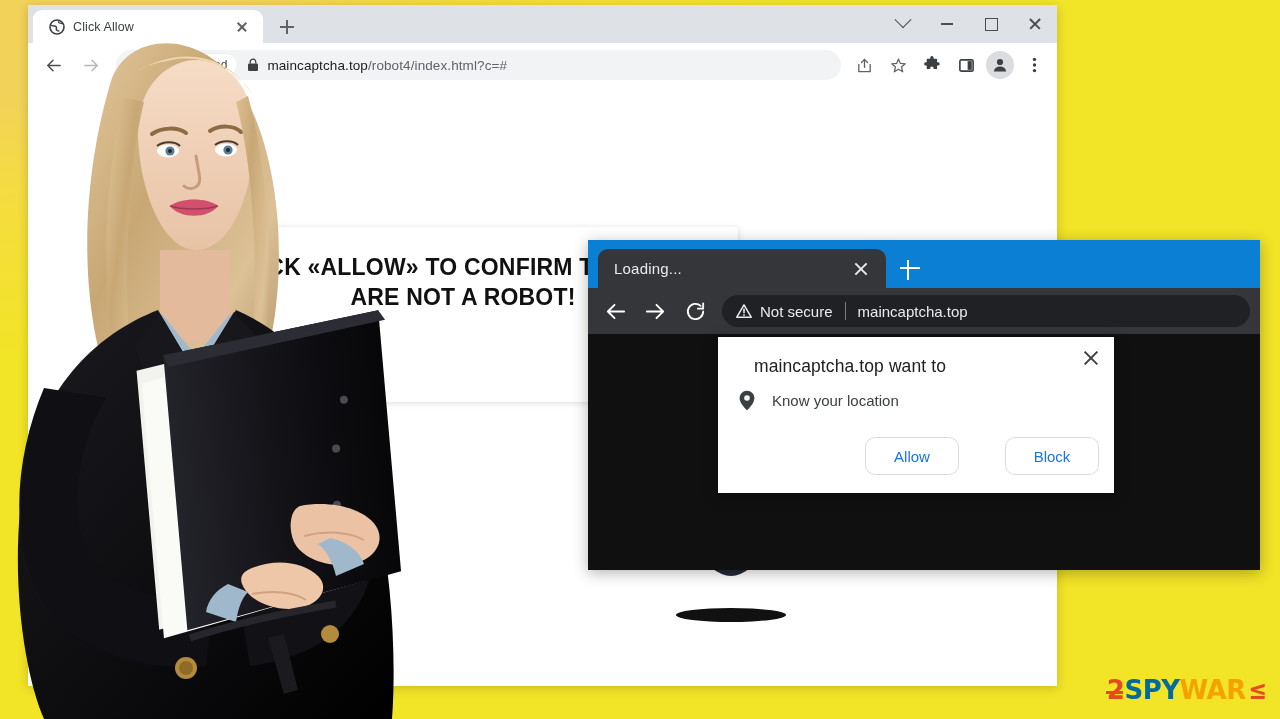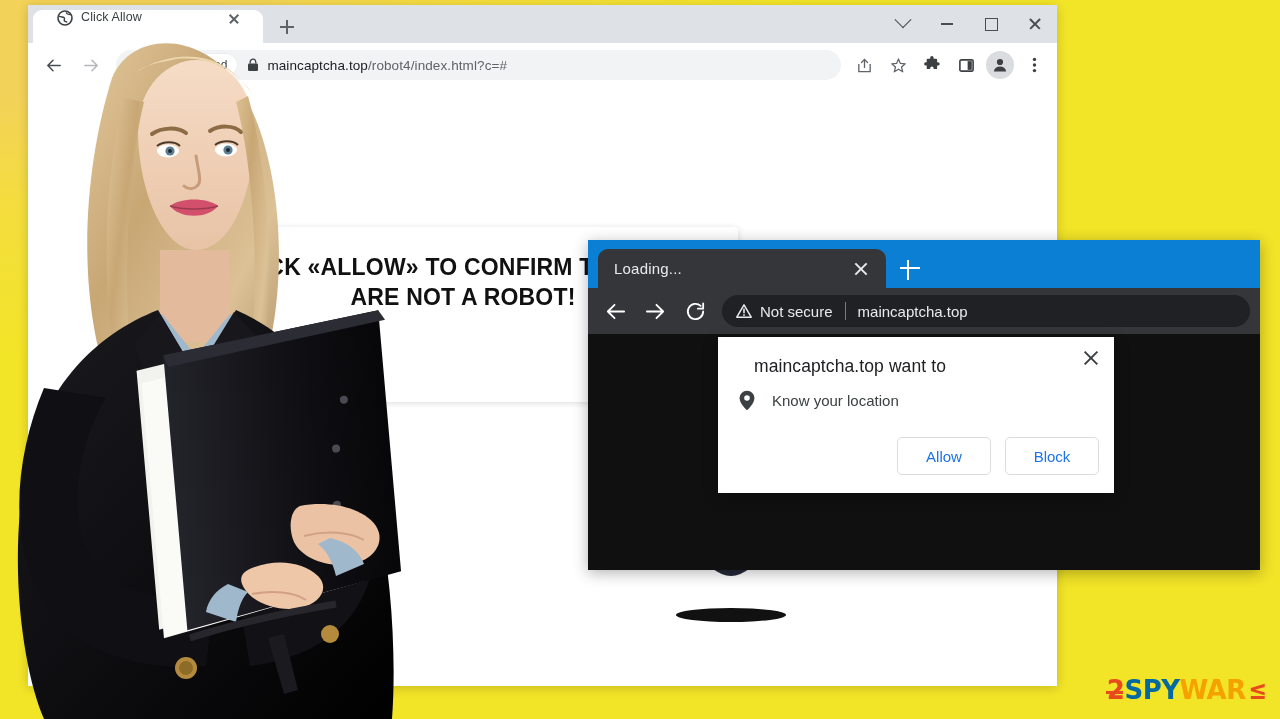--- a/index.html
+++ b/index.html
@@ -23,21 +23,21 @@
     background:#ffffff;
     box-shadow:0 2px 10px rgba(0,0,0,.18);
     overflow:hidden;
   }
   .mw-tabstrip{
     position:relative;height:38px;background:#DEE1E6;
   }
   .mw-tab{
     position:absolute;left:5px;top:5px;width:230px;height:33px;
     background:#fff;border-radius:9px 9px 0 0;
-    display:flex;align-items:flex-start;padding:0 20px;box-sizing:border-box;
+    display:flex;align-items:center;padding:0 12px;box-sizing:border-box;
   }
   .mw-tab .favicon{
     width:16px;height:16px;flex:0 0 16px;margin-right:8px;margin-left:4px;
     display:block;
   }
   .mw-tab .tab-title{
     font-size:12.5px;color:#3c4043;white-space:nowrap;overflow:hidden;
     flex:1 1 auto;letter-spacing:.1px;
   }
   .mw-tab .tab-close{
@@ -155,23 +155,23 @@
   .perm-close{position:absolute;right:12px;top:10px;width:22px;height:22px;}
   .perm-close::before,.perm-close::after{content:"";position:absolute;left:2px;top:10px;width:18px;height:1.9px;background:#3c4043;}
   .perm-close::before{transform:rotate(45deg);}
   .perm-close::after{transform:rotate(-45deg);}
   .perm-title{position:absolute;left:36px;top:19px;font-size:17.5px;color:#202124;letter-spacing:.1px;}
   .perm-row{position:absolute;left:20px;top:53px;display:flex;align-items:center;}
   .pin{width:18px;height:21px;flex:0 0 18px;margin-right:16px;}
   .perm-item{font-size:15px;color:#3c4043;}
   .perm-actions{position:absolute;right:15px;bottom:18px;display:flex;gap:14px;}
   .perm-btn{
-    min-width:92px;height:36px;border:1px solid #DADCE0;border-radius:5px;background:#fff;
+    min-width:92px;height:36px;border:1px solid #DADCE0;border-radius:10px;background:#fff;
     color:#1a73e8;font-size:15px;font-family:"Liberation Sans",sans-serif;
-    display:flex;align-items:center;justify-content:center;cursor:pointer;
+    display:flex;align-items:center;justify-content:center;cursor:pointer;margin-left:32px;
   }
 
   
   .watermark{
     position:absolute;right:12px;bottom:14px;display:flex;align-items:center;
     font-size:26px;font-weight:bold;letter-spacing:-.5px;font-family:"DejaVu Sans",sans-serif;
   }
   .wm-2{color:#E8491D;position:relative;}
   .wm-2::after{content:"";position:absolute;left:-1px;top:54%;width:17px;height:3px;background:#E8491D;}
   .wm-spy{color:#0369a1;}

